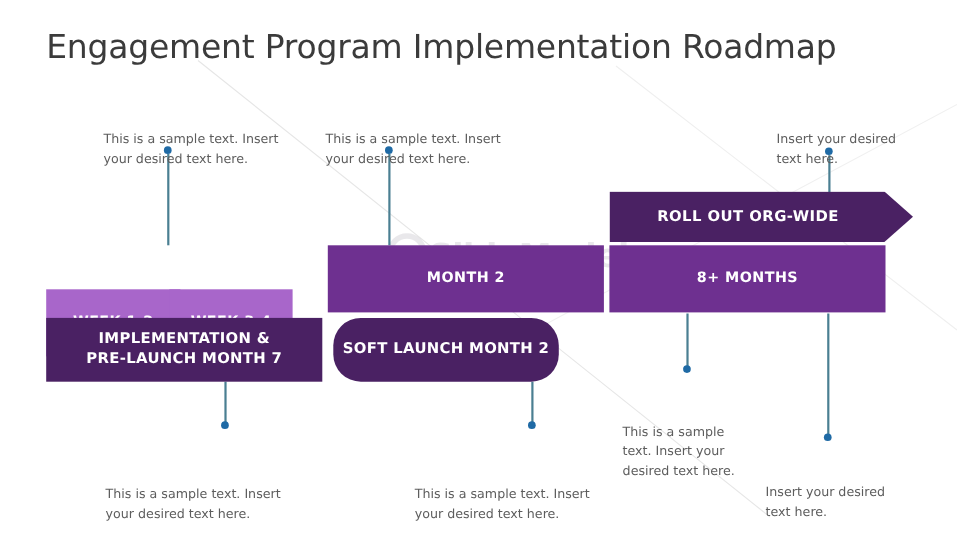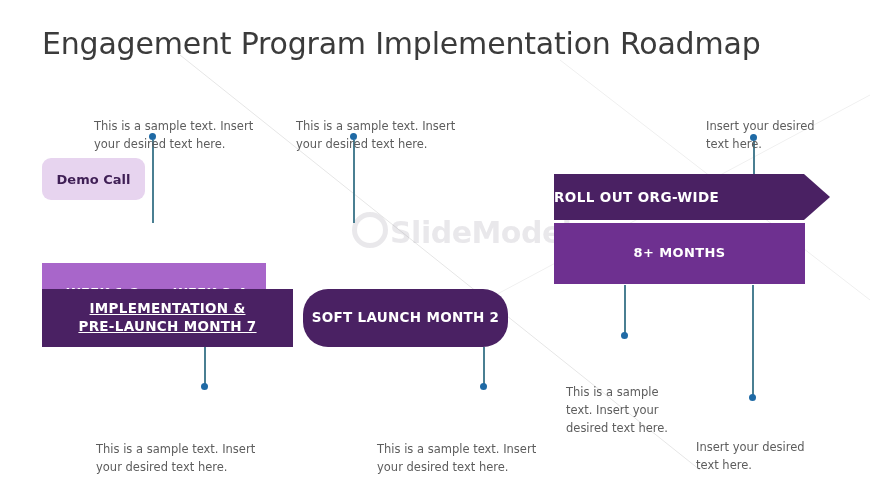--- a/index.html
+++ b/index.html
@@ -101,21 +101,21 @@
   .arrow-banner {
     position: absolute;
     left: 554px;
     top: 174px;
     width: 276px;
     height: 46px;
     background: #4a2163;
     clip-path: polygon(0 0, calc(100% - 26px) 0, 100% 50%, calc(100% - 26px) 100%, 0 100%);
     display: flex;
     align-items: center;
-    justify-content: flex-start;
+    justify-content: center;
     color: #ffffff;
     font-size: 13.5px;
     font-weight: 700;
     letter-spacing: 0.4px;
     padding-right: 24px;
     box-sizing: border-box;
   }
 
   
   .conn {
@@ -151,23 +151,20 @@
     <line x1="560" y1="60" x2="870" y2="300" stroke="#efefef" stroke-width="1"></line>
     <line x1="430" y1="330" x2="870" y2="95" stroke="#f0f0f0" stroke-width="1"></line>
   </svg>
 
   <div class="watermark">
     <span class="wm-ring"></span><span>SlideModel</span><span class="wm-dom">.com</span>
   </div>
 
   <div class="title">Engagement Program Implementation Roadmap</div>
 
-  <div class="demo-badge">
-    <span>Demo Call</span>
-  </div>
 
   <div class="dot" style="left:149px; top:133px;"></div>
   <div class="conn" style="left:152px; top:140px; height:83px;"></div>
 
   <div class="dot" style="left:350px; top:133px;"></div>
   <div class="conn" style="left:353px; top:140px; height:83px;"></div>
 
   <div class="dot" style="left:750px; top:134px;"></div>
   <div class="conn" style="left:753px; top:141px; height:34px;"></div>
 
@@ -186,25 +183,28 @@
   <div class="arrow-banner">
     <span>ROLL OUT ORG-WIDE</span>
   </div>
 
   <div class="bar bar-light row-top" style="left:42px;  width:122px;">
     <span>WEEK 1-2</span>
   </div>
   <div class="bar bar-light row-top" style="left:154px; width:112px;">
     <span>WEEK 3-4</span>
   </div>
+  <div class="bar bar-mid row-top" style="left:298px; width:251px;">
+    <span>MONTH 2</span>
+  </div>
   <div class="bar bar-mid row-top" style="left:554px; width:251px;">
     <span>8+ MONTHS</span>
   </div>
 
-  <div class="bar bar-dark row-bottom" style="left:42px;  width:251px; flex-direction:column;text-decoration:underline;">
+  <div class="bar bar-dark row-bottom" style="left:42px;  width:251px; flex-direction:column;">
     <span>IMPLEMENTATION &amp;</span>
     <span>PRE-LAUNCH MONTH 7</span>
   </div>
   <div class="bar bar-dark row-bottom" style="left:303px; width:205px;border-radius:25px;">
     <span>SOFT LAUNCH MONTH 2</span>
   </div>
 
   <div class="note" style="left:94px;  top:90px;  width:160px;">This is a sample text. Insert your desired text here.</div>
   <div class="note" style="left:296px; top:90px;  width:160px;">This is a sample text. Insert your desired text here.</div>
   <div class="note" style="left:706px; top:90px;  width:110px;">Insert your desired text here.</div>

